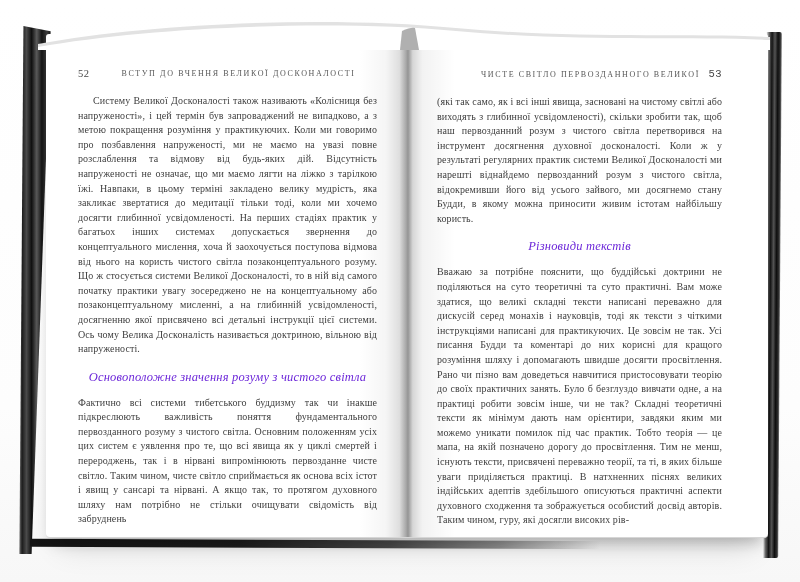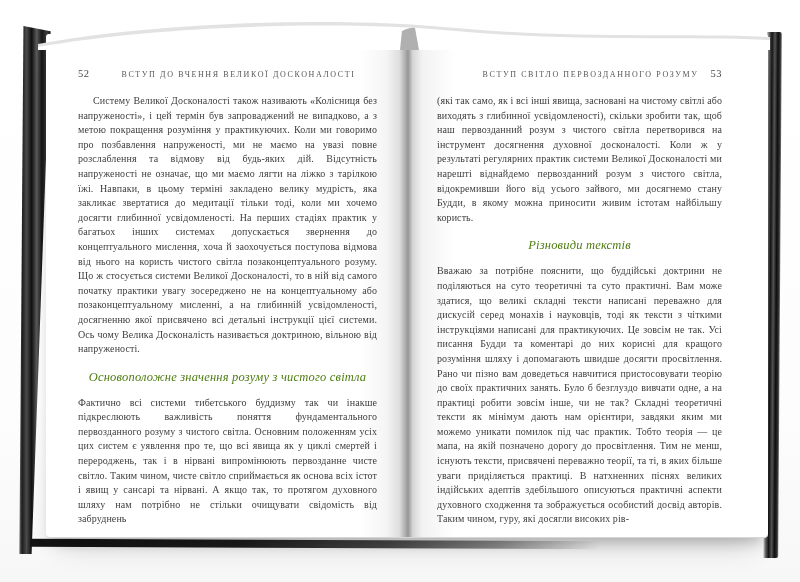--- a/index.html
+++ b/index.html
@@ -43,37 +43,37 @@
     background:linear-gradient(90deg,
       rgba(0,0,0,0) 0%,rgba(0,0,0,0.04) 28%,rgba(0,0,0,0.13) 42%,
       rgba(0,0,0,0.34) 49%,rgba(0,0,0,0.42) 51%,rgba(0,0,0,0.16) 56%,
       rgba(0,0,0,0.05) 66%,rgba(0,0,0,0) 100%);
   }
 
   .page{width:50%;box-sizing:border-box;overflow:hidden;position:relative;}
   .page-left{padding:34px 30px 0 32px;}
   .page-right{padding:34px 46px 0 30px;}
 
-  .head-row{display:flex;align-items:flex-end;margin-bottom:15px;}
+  .head-row{display:flex;align-items:center;margin-bottom:15px;}
   .page-num{width:36px;font-size:10.5px;color:#474747;letter-spacing:0.5px;}
-  .page-num.num-right{text-align:right;}
+  .page-num.num-right{text-align:right;font-family:Liberation Mono, monospace;}
   .head-spacer{width:36px;}
   .running-head{
     flex:1;text-align:center;font-size:8px;color:#565656;
     letter-spacing:1.6px;white-space:nowrap;margin-left:22px;
   }
 
   .body-p{
     margin:0;font-size:10px;line-height:14.6px;text-align:justify;
     color:#3e3e3e;letter-spacing:0.1px;
   }
   .body-p.indent{text-indent:15px;}
   .section-heading{
     font-style:italic;font-weight:normal;text-align:center;
-    font-size:12.5px;color:#4d7c0f;margin:13px 0 11px;letter-spacing:0.2px;
+    font-size:12.5px;color:#6d28d9;margin:13px 0 11px;letter-spacing:0.2px;
   }
 </style>
 </head>
 <body>
 
 <div class="scene">
   <div class="book">
 
     <div class="edge-left"></div>
     <div class="edge-right"></div>
@@ -94,21 +94,21 @@
           <span class="head-spacer"></span>
         </div>
         <p class="body-p indent">Систему Великої Досконалості також називають «Колісниця без напруженості», і цей термін був запроваджений не випадково, а з метою покращення розуміння у практикуючих. Коли ми говоримо про позбавлення напруженості, ми не маємо на увазі повне розслаблення та відмову від будь-яких дій. Відсутність напруженості не означає, що ми маємо лягти на ліжко з тарілкою їжі. Навпаки, в цьому терміні закладено велику мудрість, яка закликає звертатися до медитації тільки тоді, коли ми хочемо досягти глибинної усвідомленості. На перших стадіях практик у багатьох інших системах допускається звернення до концептуального мислення, хоча й заохочується поступова відмова від нього на користь чистого світла позаконцептуального розуму. Що ж стосується системи Великої Досконалості, то в ній від самого початку практики увагу зосереджено не на концептуальному або позаконцептуальному мисленні, а на глибинній усвідомленості, досягненню якої присвячено всі детальні інструкції цієї системи. Ось чому Велика Досконалість називається доктриною, вільною від напруженості.</p>
         <h3 class="section-heading">Основоположне значення розуму з чистого світла</h3>
         <p class="body-p">Фактично всі системи тибетського буддизму так чи інакше підкреслюють важливість поняття фундаментального первозданного розуму з чистого світла. Основним положенням усіх цих систем є уявлення про те, що всі явища як у циклі смертей і перероджень, так і в нірвані випромінюють первозданне чисте світло. Таким чином, чисте світло сприймається як основа всіх істот і явищ у сансарі та нірвані. А якщо так, то протягом духовного шляху нам потрібно не стільки очищувати свідомість від забруднень</p>
       </div>
 
       <div class="page page-right">
         <div class="head-row">
           <span class="head-spacer"></span>
-          <span class="running-head">ВСТУП СВІТЛО ПЕРВОЗДАННОГО РОЗУМУ</span>
+          <span class="running-head">ЧИСТЕ СВІТЛО ПЕРВОЗДАННОГО ВЕЛИКОЇ</span>
           <span class="page-num num-right">53</span>
         </div>
         <p class="body-p">(які так само, як і всі інші явища, засновані на чистому світлі або виходять з глибинної усвідомленості), скільки зробити так, щоб наш первозданний розум з чистого світла перетворився на інструмент досягнення духовної досконалості. Коли ж у результаті регулярних практик системи Великої Досконалості ми нарешті віднайдемо первозданний розум з чистого світла, відокремивши його від усього зайвого, ми досягнемо стану Будди, в якому можна приносити живим істотам найбільшу користь.</p>
         <h3 class="section-heading">Різновиди текстів</h3>
         <p class="body-p">Вважаю за потрібне пояснити, що буддійські доктрини не поділяються на суто теоретичні та суто практичні. Вам може здатися, що великі складні тексти написані переважно для дискусій серед монахів і науковців, тоді як тексти з чіткими інструкціями написані для практикуючих. Це зовсім не так. Усі писання Будди та коментарі до них корисні для кращого розуміння шляху і допомагають швидше досягти просвітлення. Рано чи пізно вам доведеться навчитися пристосовувати теорію до своїх практичних занять. Було б безглуздо вивчати одне, а на практиці робити зовсім інше, чи не так? Складні теоретичні тексти як мінімум дають нам орієнтири, завдяки яким ми можемо уникати помилок під час практик. Тобто теорія — це мапа, на якій позначено дорогу до просвітлення. Тим не менш, існують тексти, присвячені переважно теорії, та ті, в яких більше уваги приділяється практиці. В натхненних піснях великих індійських адептів здебільшого описуються практичні аспекти духовного сходження та зображується особистий досвід авторів. Таким чином, гуру, які досягли високих рів-</p>
       </div>
 
       <div class="gutter-shadow"></div>
     </div>
 

